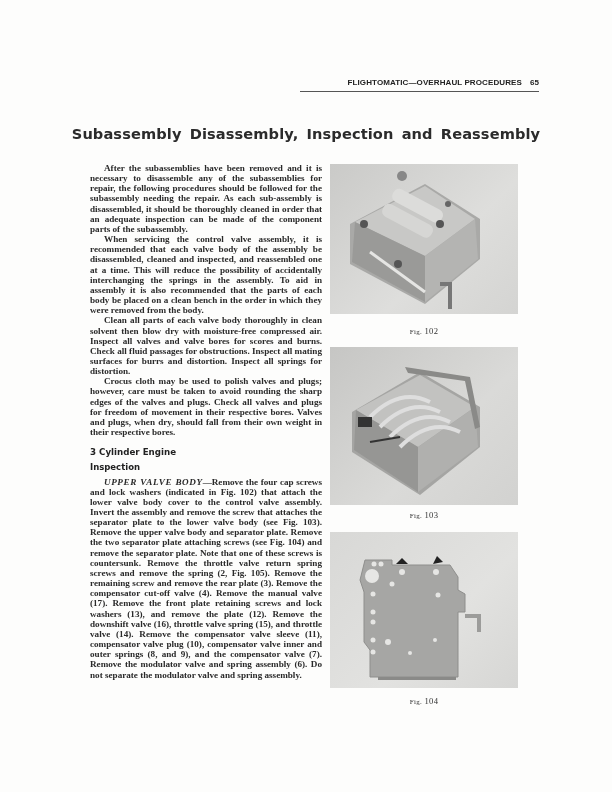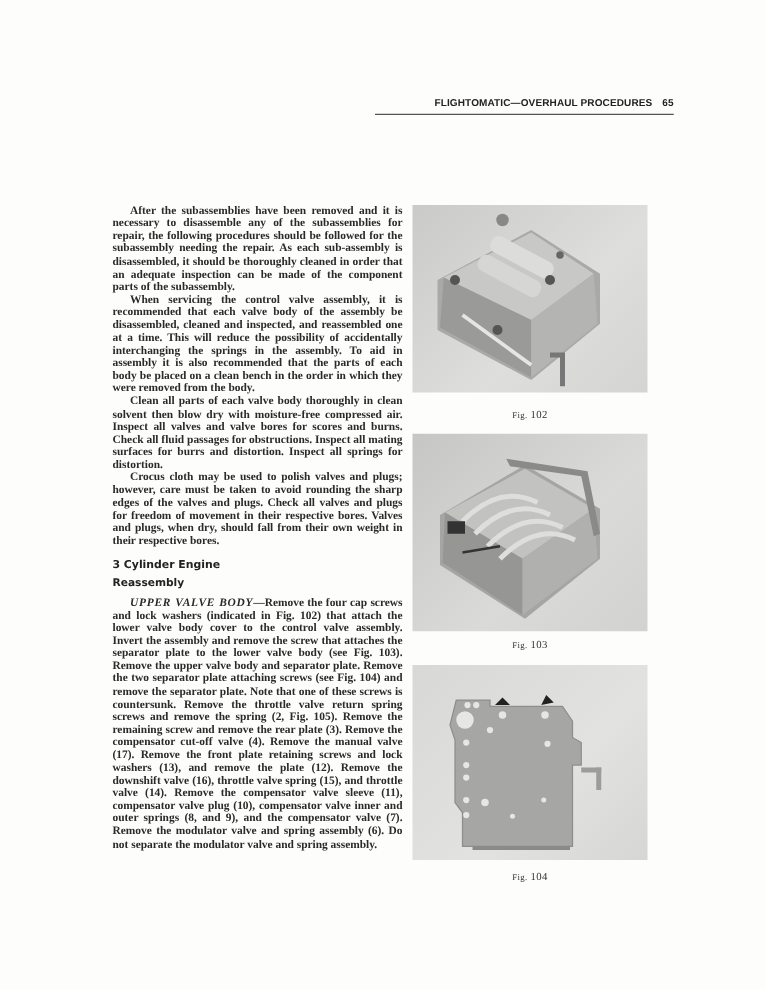--- a/index.html
+++ b/index.html
@@ -23,28 +23,29 @@
 </head>
 <body>
 
 <div class="page">
 
   <div class="running-head">
     <span>FLIGHTOMATIC—OVERHAUL PROCEDURES</span><span class="pg">65</span>
   </div>
   <div class="head-rule"></div>
 
+  <div class="title">Subassembly Disassembly, Inspection and Reassembly</div>
 
   <div class="col">
     <p>After the subassemblies have been removed and it is necessary to disassemble any of the subassemblies for repair, the following procedures should be followed for the subassembly needing the repair. As each sub-assembly is disassembled, it should be thoroughly cleaned in order that an adequate inspection can be made of the component parts of the subassembly.</p>
     <p>When servicing the control valve assembly, it is recommended that each valve body of the assembly be disassembled, cleaned and inspected, and reassembled one at a time. This will reduce the possibility of accidentally interchanging the springs in the assembly. To aid in assembly it is also recommended that the parts of each body be placed on a clean bench in the order in which they were removed from the body.</p>
     <p>Clean all parts of each valve body thoroughly in clean solvent then blow dry with moisture-free compressed air. Inspect all valves and valve bores for scores and burns. Check all fluid passages for obstructions. Inspect all mating surfaces for burrs and distortion. Inspect all springs for distortion.</p>
     <p>Crocus cloth may be used to polish valves and plugs; however, care must be taken to avoid rounding the sharp edges of the valves and plugs. Check all valves and plugs for freedom of movement in their respective bores. Valves and plugs, when dry, should fall from their own weight in their respective bores.</p>
     <div class="h3">3 Cylinder Engine</div>
-    <div class="h4">Reassembly</div>
+    <div class="h4">Inspection</div>
     <p><span class="it">UPPER VALVE BODY</span><span>—Remove the four cap screws and lock washers (indicated in Fig. 102) that attach the lower valve body cover to the control valve assembly. Invert the assembly and remove the screw that attaches the separator plate to the lower valve body (see Fig. 103). Remove the upper valve body and separator plate. Remove the two separator plate attaching screws (see Fig. 104) and remove the separator plate. Note that one of these screws is countersunk. Remove the throttle valve return spring screws and remove the spring (2, Fig. 105). Remove the remaining screw and remove the rear plate (3). Remove the compensator cut-off valve (4). Remove the manual valve (17). Remove the front plate retaining screws and lock washers (13), and remove the plate (12). Remove the downshift valve (16), throttle valve spring (15), and throttle valve (14). Remove the compensator valve sleeve (11), compensator valve plug (10), compensator valve inner and outer springs (8, and 9), and the compensator valve (7). Remove the modulator valve and spring assembly (6). Do not separate the modulator valve and spring assembly.</span></p>
   </div>
 
   <div class="fig" style="top:164px;height:150px;background:linear-gradient(135deg,#cacac8,#dededc 60%,#d4d4d2);">
     <svg width="188" height="150" viewBox="0 0 188 150">
       <polygon points="20,60 95,20 150,55 150,95 95,140 20,100" fill="#a9a9a7"></polygon>
       <polygon points="25,58 95,22 145,55 95,92" fill="#c8c8c6"></polygon>
       <polygon points="25,58 95,92 95,138 22,98" fill="#9a9a98"></polygon>
       <polygon points="95,92 145,55 148,95 95,138" fill="#b4b4b2"></polygon>
       <rect x="60" y="35" width="55" height="14" rx="6" fill="#dcdcda" transform="rotate(28 88 42)"></rect>

